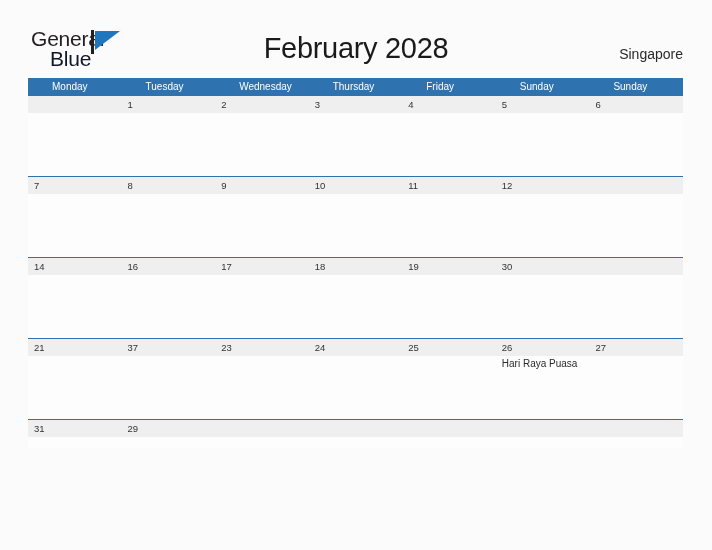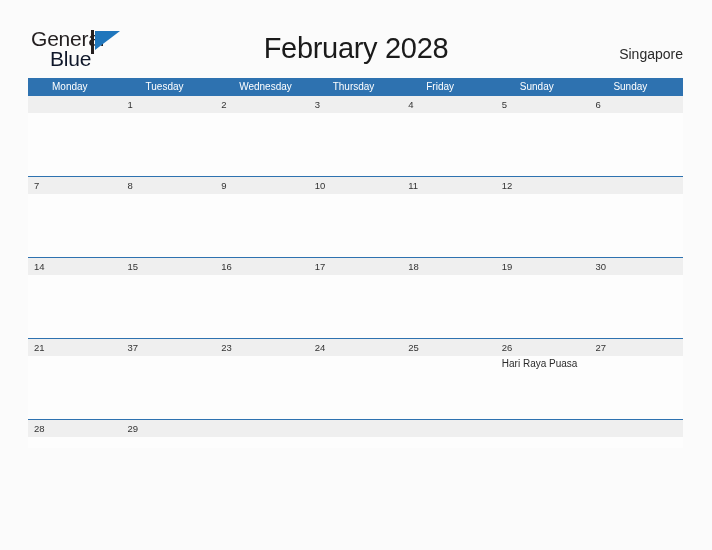--- a/index.html
+++ b/index.html
@@ -258,21 +258,20 @@
         <div class="body-cell">
             <div class="event"></div>
           </div>
       </div>
     </div>
 
     <div class="week week-h-tall">
       <div class="week-rule"></div>
       <div class="date-band">
         <div class="date-cell-num">14</div>
-        <div class="date-cell-num">15</div>
         <div class="date-cell-num">16</div>
         <div class="date-cell-num">17</div>
         <div class="date-cell-num">18</div>
         <div class="date-cell-num">19</div>
         <div class="date-cell-num">30</div>
       </div>
       <div class="body-band">
         <div class="body-cell">
             <div class="event"></div>
           </div>
@@ -329,21 +328,21 @@
           </div>
         <div class="body-cell">
             <div class="event"></div>
           </div>
       </div>
     </div>
 
     <div class="week week-h-short">
       <div class="week-rule"></div>
       <div class="date-band">
-        <div class="date-cell-num">28</div>
+        <div class="date-cell-num">31</div>
         <div class="date-cell-num">29</div>
         <div class="date-cell-num"></div>
         <div class="date-cell-num"></div>
         <div class="date-cell-num"></div>
         <div class="date-cell-num"></div>
         <div class="date-cell-num"></div>
       </div>
       <div class="body-band">
         <div class="body-cell">
             <div class="event"></div>

